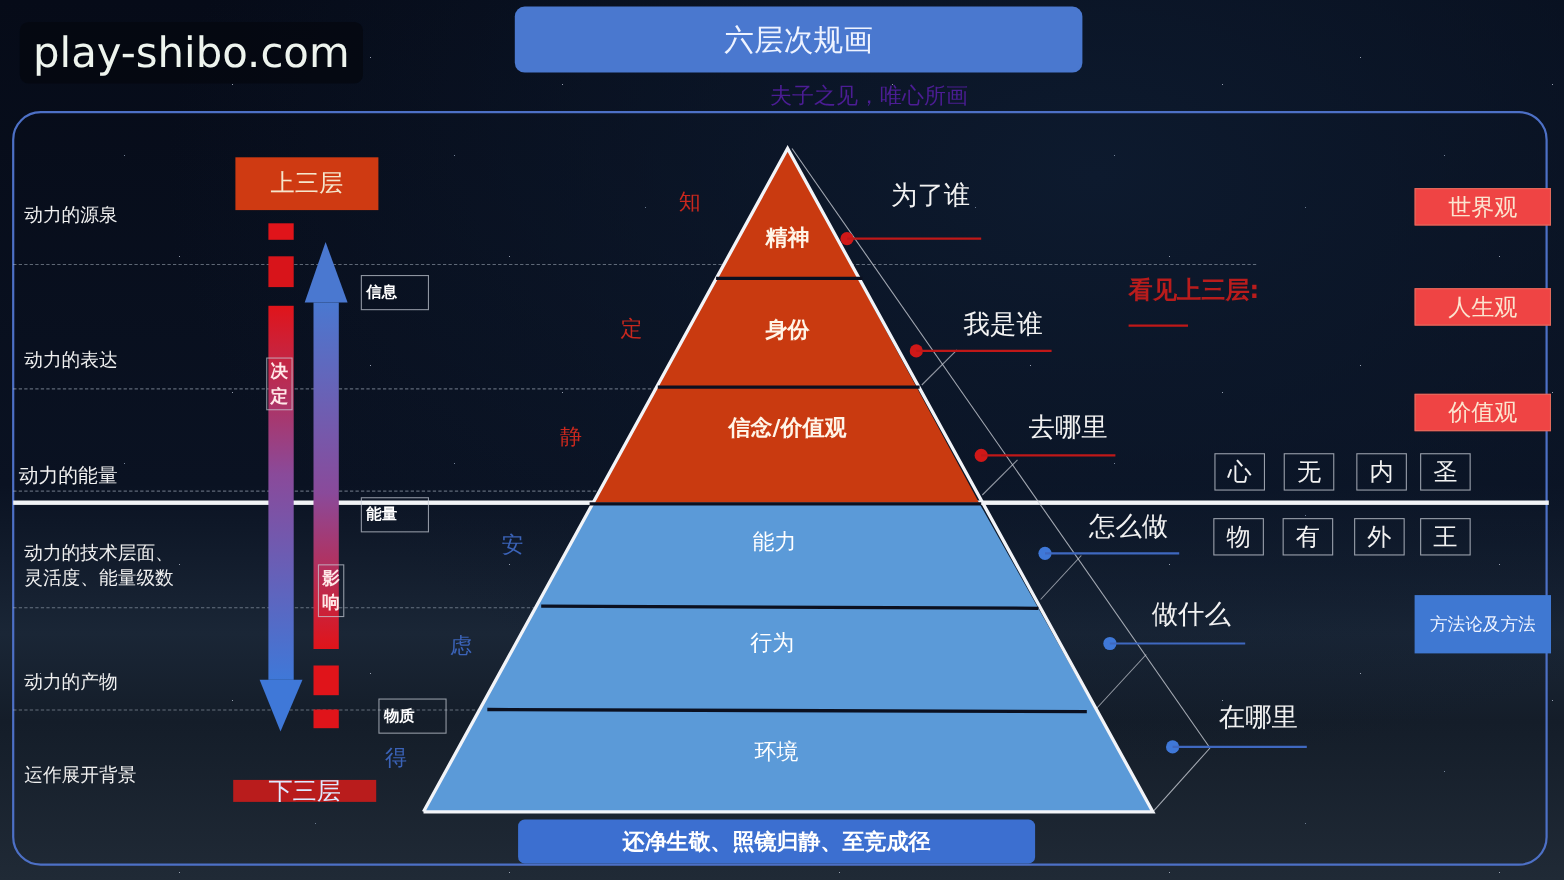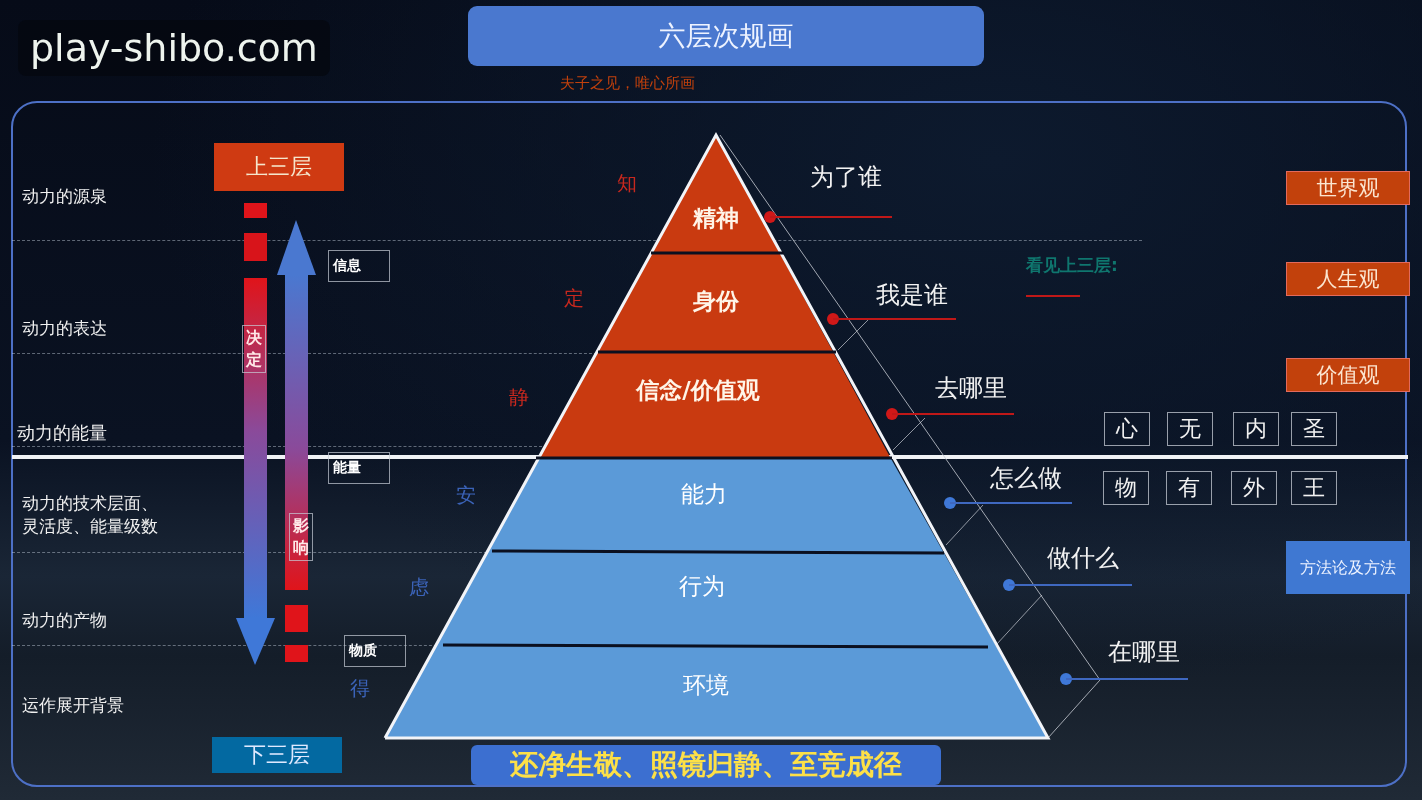--- a/index.html
+++ b/index.html
@@ -16,47 +16,47 @@
       radial-gradient(1px 1px at 211px 77px,#cfd8e8 50%,transparent 51%),
       radial-gradient(1px 1px at 287px 189px,#8ea0b8 50%,transparent 51%),
       radial-gradient(1px 1px at 163px 233px,#cfd8e8 50%,transparent 51%),
       radial-gradient(1px 1px at 59px 261px,#8ea0b8 50%,transparent 51%);
     background-size:300px 280px;opacity:.7;}
   .abs{position:absolute;}
   .watermark{left:18px;top:20px;padding:6px 12px;background:rgba(5,8,16,.85);border-radius:8px;
     font-size:38px;color:#eef4ee;font-family:"DejaVu Sans",sans-serif;letter-spacing:0;}
   .title-box{left:468px;top:6px;width:516px;height:60px;background:#4a78cf;border-radius:9px;
     display:flex;align-items:center;justify-content:center;font-size:27px;color:#eef3ff;}
-  .subtitle{left:560px;top:74px;width:320px;text-align:left;font-size:15px;color:#c2410c;
+  .subtitle{left:560px;top:74px;width:320px;text-align:right;font-size:20px;color:#4c1d95;
     font-family:"DejaVu Serif",serif;}
   .frame{left:11px;top:101px;width:1396px;height:686px;border:2px solid #4d70c6;border-radius:26px;box-sizing:border-box;}
   .dash{left:12px;height:0;border-top:1.5px dashed rgba(200,210,225,.45);}
   .solid-line{left:12px;top:455px;width:1396px;height:4px;background:#f1f3f6;}
   .lbl-left{left:22px;font-size:17px;color:#f0f0f0;line-height:24px;}
   .tag{display:flex;align-items:center;justify-content:center;font-size:22px;color:#f5e6cc;}
   .tag-up{left:214px;top:143px;width:130px;height:48px;background:#cf3a12;}
-  .tag-down{left:212px;top:709px;width:130px;height:36px;background:#0369a1;color:#dfe9ff;margin-top:28px;}
+  .tag-down{left:212px;top:709px;width:130px;height:20px;background:#b91c1c;color:#dfe9ff;}
   .box-label{width:62px;height:32px;border:1.5px solid rgba(200,205,215,.7);display:flex;align-items:center;
     justify-content:flex-start;padding-left:4px;box-sizing:border-box;font-size:14px;font-weight:bold;color:#fff;margin-top:12px;}
   .vbox{border:1.5px solid rgba(200,205,215,.7);width:24px;box-sizing:border-box;font-size:16px;font-weight:bold;
     color:#ffe8e8;display:flex;flex-direction:column;align-items:center;justify-content:center;line-height:22px;}
   .side-char{font-size:20px;}
   .red-char{color:#c8281e;}
   .blue-char{color:#3b63b8;}
   .q-label{font-size:24px;color:#f2f2f2;}
-  .right-red{width:124px;height:34px;background:#c2410c;border:1px solid #e36a5c;box-sizing:border-box;display:flex;align-items:center;
+  .right-red{width:124px;height:34px;background:#ef4444;border:1px solid #e36a5c;box-sizing:border-box;display:flex;align-items:center;
     justify-content:center;font-size:21px;color:#fbe5d0;}
   .right-blue{left:1286px;top:541px;width:124px;height:53px;background:#3f78d2;display:flex;flex-direction:row;align-items:center;justify-content:center;
     font-size:16px;line-height:23px;color:#eef3ff;}
   .char-box{width:46px;height:34px;border:1.5px solid rgba(200,205,215,.75);display:flex;align-items:center;justify-content:center;
     font-size:22px;color:#f2f2f2;box-sizing:border-box;}
-  .red-quote{font-size:17px;font-weight:bold;color:#0f766e;line-height:30px;}
+  .red-quote{font-size:22px;font-weight:bold;color:#b91c1c;line-height:30px;}
   .bottom-box{left:471px;top:745px;width:470px;height:40px;background:#3c6fd0;border-radius:6px;display:flex;align-items:center;
-    justify-content:center;font-size:28px;font-weight:bold;color:#fde047;}
-  .pyr-text{font-size:23px;color:#fff;text-align:center;}
+    justify-content:center;font-size:20px;font-weight:bold;color:#ffffff;}
+  .pyr-text{font-size:20px;color:#fff;text-align:center;}
   .pyr-bold{font-weight:bold;color:#fff5e8;}
 </style>
 </head>
 <body>
 
 <div class="stars"></div>
 
 <div class="abs watermark">play-shibo.com</div>
 
 <div class="abs title-box">
@@ -162,21 +162,21 @@
   <circle cx="950" cy="503" r="6" fill="#3f78d8"></circle>
   <line x1="950" y1="503" x2="1072" y2="503" stroke="#3f68c0" stroke-width="2"></line>
   <circle cx="1009" cy="585" r="6" fill="#3f78d8"></circle>
   <line x1="1009" y1="585" x2="1132" y2="585" stroke="#3f68c0" stroke-width="2"></line>
   <circle cx="1066" cy="679" r="6" fill="#3f78d8"></circle>
   <line x1="1066" y1="679" x2="1188" y2="679" stroke="#3f68c0" stroke-width="2"></line>
 </svg>
 
 <div class="abs pyr-text pyr-bold" style="left:664px;top:203px;width:104px;">精神</div>
 <div class="abs pyr-text pyr-bold" style="left:664px;top:286px;width:104px;">身份</div>
-<div class="abs pyr-text pyr-bold" style="left:596px;top:375px;width:204px;">信念/价值观</div>
+<div class="abs pyr-text pyr-bold" style="left:614px;top:375px;width:204px;">信念/价值观</div>
 <div class="abs pyr-text" style="left:652px;top:479px;width:104px;">能力</div>
 <div class="abs pyr-text" style="left:650px;top:571px;width:104px;">行为</div>
 <div class="abs pyr-text" style="left:654px;top:670px;width:104px;">环境</div>
 
 <div class="abs q-label" style="left:810px;top:161px;">为了谁</div>
 <div class="abs q-label" style="left:876px;top:279px;">我是谁</div>
 <div class="abs q-label" style="left:935px;top:372px;">去哪里</div>
 <div class="abs q-label" style="left:990px;top:462px;">怎么做</div>
 <div class="abs q-label" style="left:1047px;top:542px;">做什么</div>
 <div class="abs q-label" style="left:1108px;top:636px;">在哪里</div>

